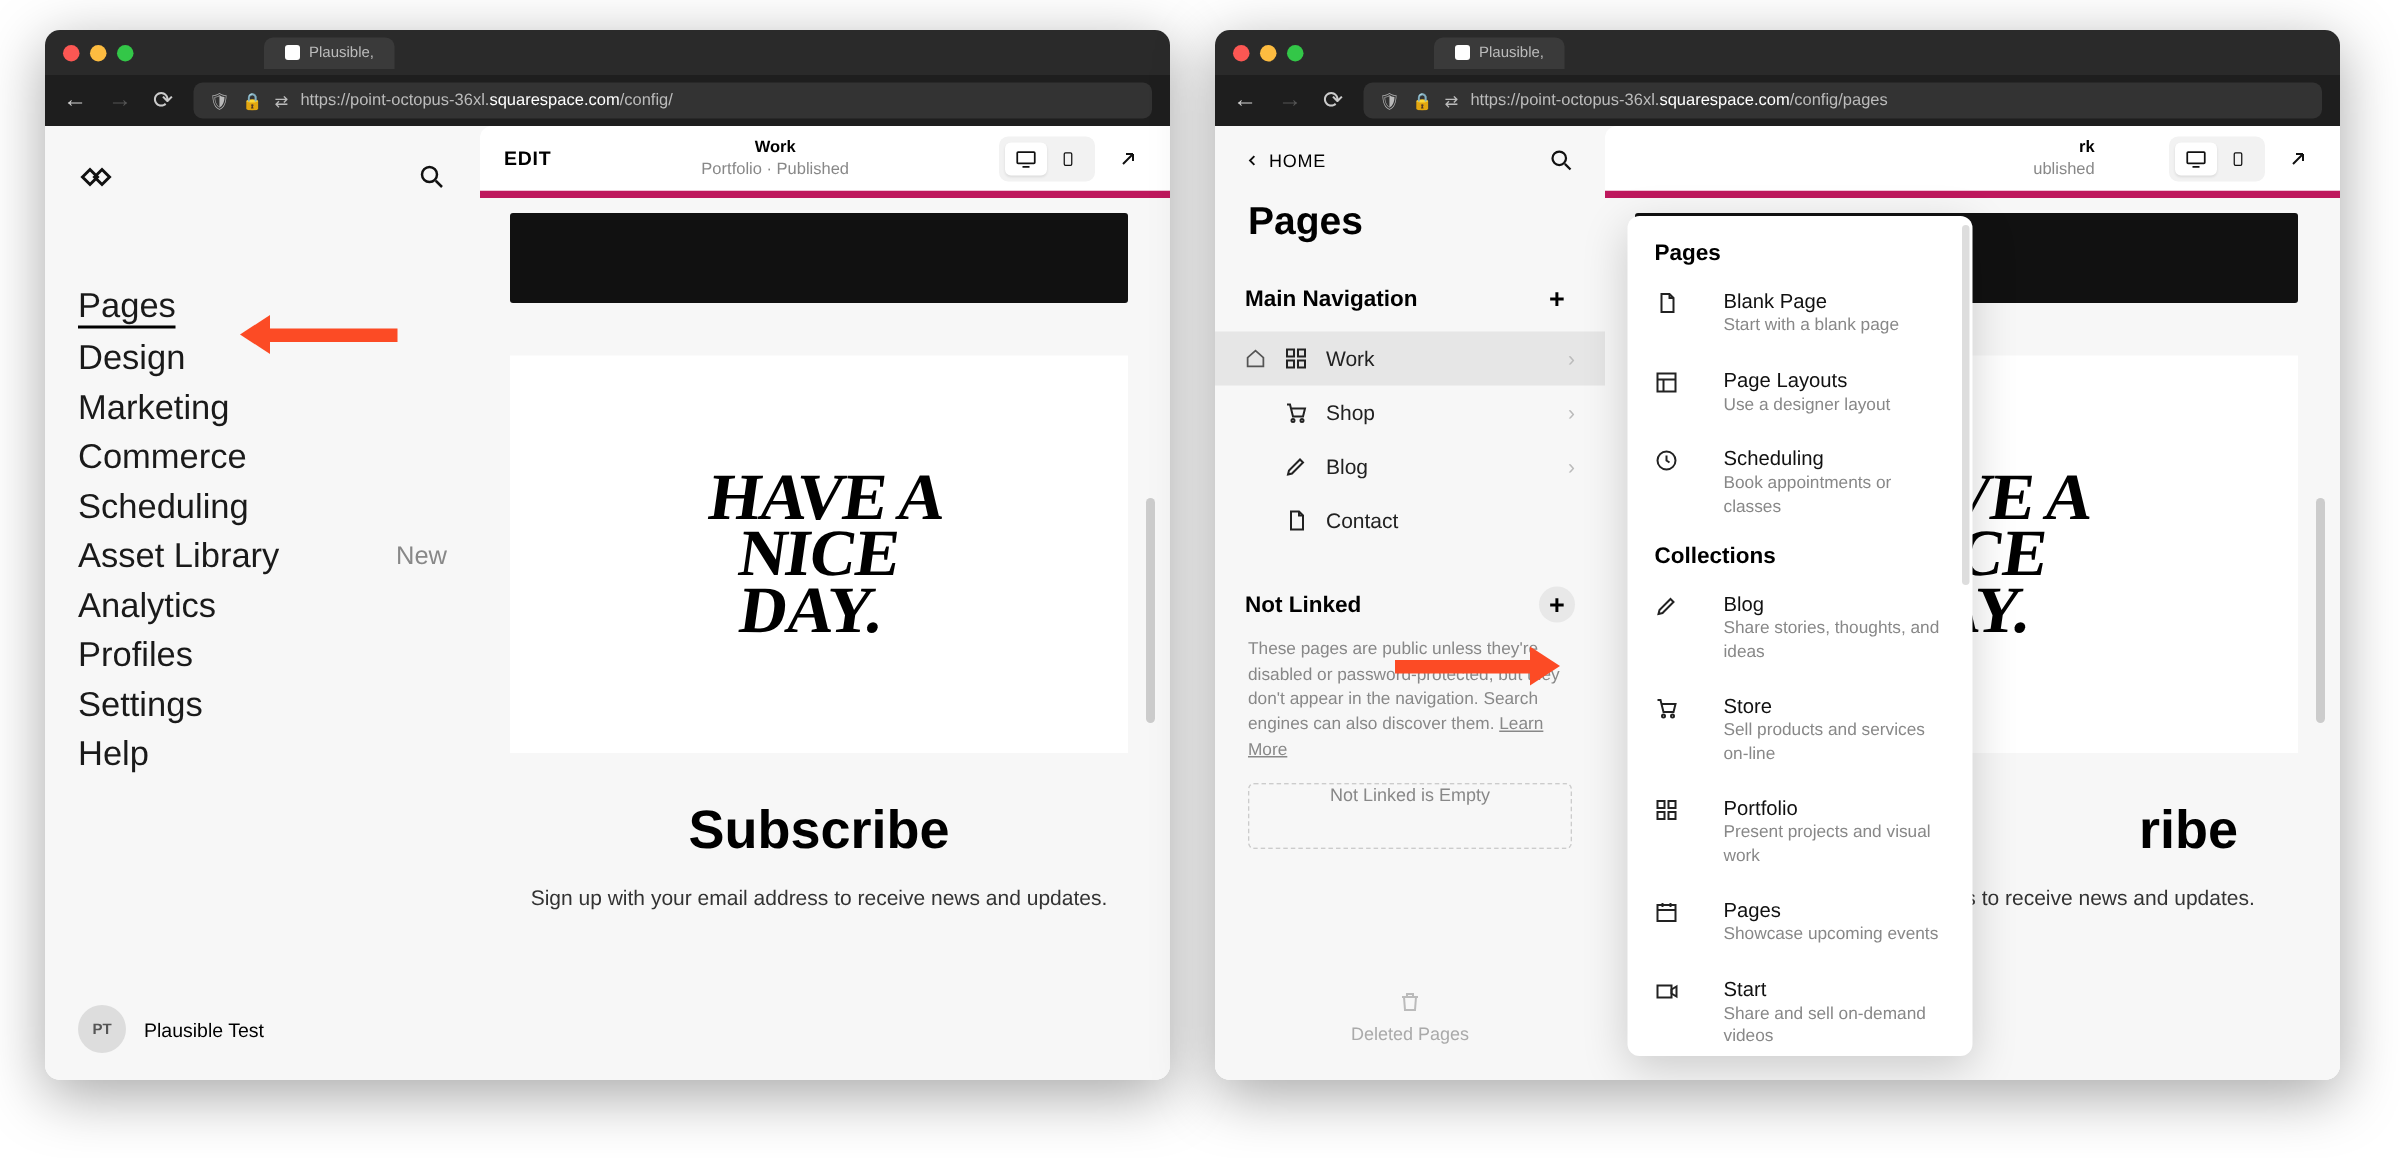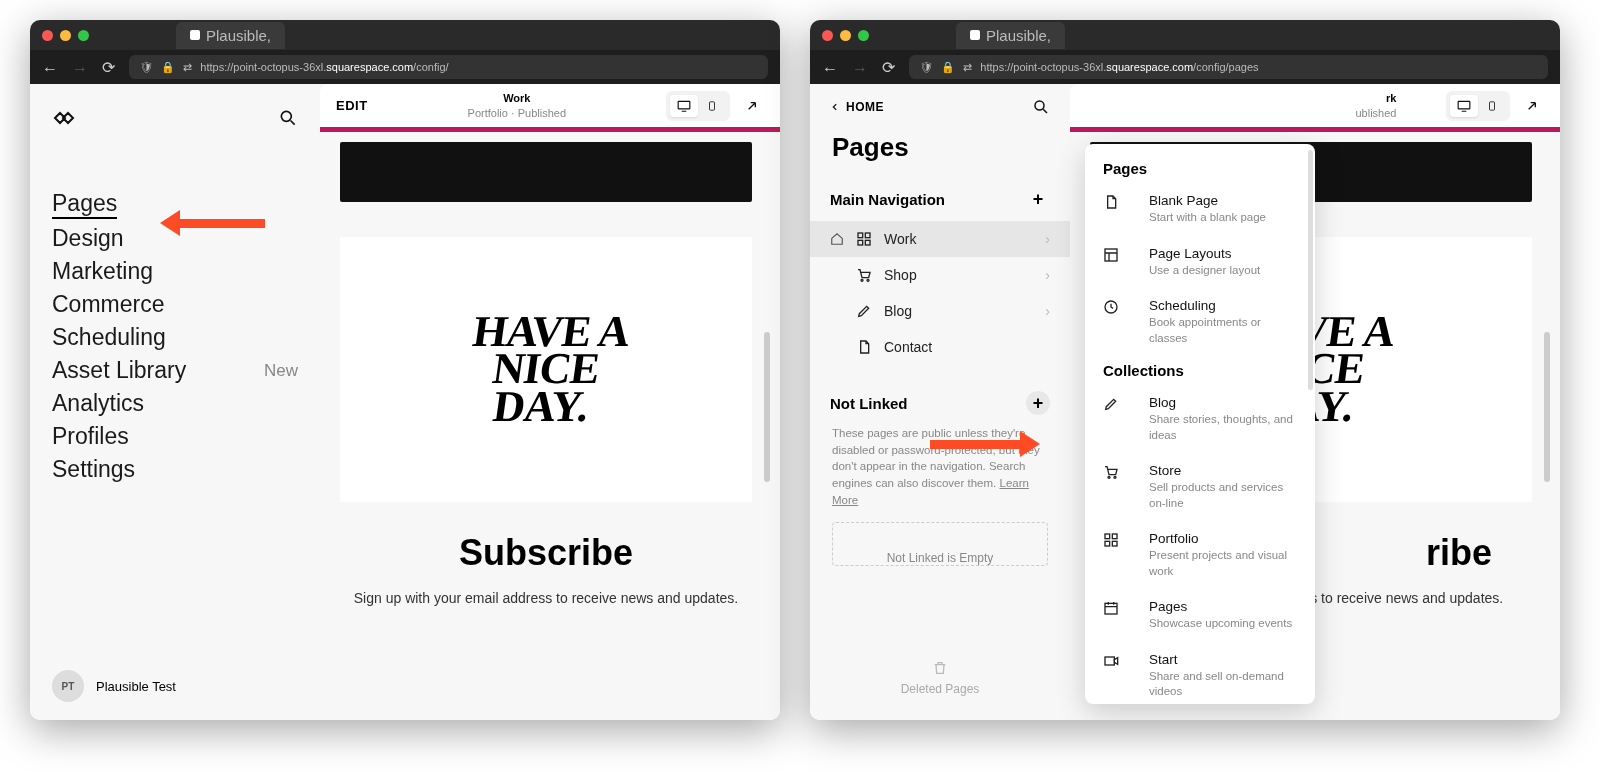--- a/index.html
+++ b/index.html
@@ -1,21 +1,21 @@
 <!DOCTYPE html>
 <html><head>
 <meta charset="utf-8">
 <style>
   :root { --dark:#1a1a1a; --darker:#111; --gray:#6b6b6b; --lightgray:#e6e6e6; --bg:#f7f7f7; --accent:#fc4b25;}
   * { box-sizing: border-box; font-family: -apple-system, BlinkMacSystemFont, "Segoe UI", Helvetica, Arial, sans-serif; }
   body { margin:0; background:#fff; width:1600px; height:772px; display:flex; gap:30px; padding:20px 30px 40px 30px;}
   .window { width:750px; height:700px; border-radius:10px; overflow:hidden; box-shadow:0 10px 40px rgba(0,0,0,.35); display:flex; flex-direction:column; background:#fff; position:relative;}
   .titlebar { height:30px; background:#2a2a2a; display:flex; align-items:center; padding:0 12px; gap:7px;}
   .dot{width:11px;height:11px;border-radius:50%;} .red{background:#fc5753}.yellow{background:#fdbc40}.green{background:#33c748}
-  .tab { margin-left:80px; background:#3a3a3a; color:#bbb; font-size:15px; padding:5px 14px; border-radius:6px 6px 0 0; display:flex; align-items:center; gap:6px;}
+  .tab { margin-left:80px; background:#3a3a3a; color:#bbb; font-size:10px; padding:5px 14px; border-radius:6px 6px 0 0; display:flex; align-items:center; gap:6px;}
   .tab .fav{width:10px;height:10px;background:#fff;border-radius:2px;display:inline-block}
   .toolbar { height:34px; background:#1e1e1e; display:flex; align-items:center; padding:0 12px; gap:14px; color:#ccc;}
   .url { flex:1; background:#333; border-radius:6px; height:24px; display:flex; align-items:center; padding:0 10px; font-size:11px; color:#bbb; gap:8px;}
   .url .bold{color:#fff}
   .content { flex:1; display:flex; background:var(--bg); overflow:hidden;}
 
   
   .side-left { width:290px; padding:22px 22px 10px 22px; display:flex; flex-direction:column;}
   .logo-row{display:flex;justify-content:space-between;align-items:center;margin-bottom:60px}
   .nav-list{display:flex;flex-direction:column;gap:6px;flex:1}
@@ -47,34 +47,34 @@
 
   
   .arrow{position:absolute;display:flex;align-items:center;z-index:50}
   .arrow .shaft{height:9px;background:var(--accent)}
   .arrow .head{width:0;height:0;border-top:13px solid transparent;border-bottom:13px solid transparent}
   .arrow.left .head{border-right:20px solid var(--accent)}
   .arrow.right .head{border-left:20px solid var(--accent)}
 
   
   .side-pages{width:260px;background:var(--bg);padding:14px 0 0 0;display:flex;flex-direction:column;overflow:hidden}
-  .home-row{display:flex;align-items:center;padding:0 20px 16px;font-size:12px;font-weight:700;letter-spacing:.5px;gap:2px;justify-content:space-between}
+  .home-row{display:flex;align-items:center;padding:0 20px 16px;font-size:12px;font-weight:400;letter-spacing:.5px;gap:2px;justify-content:space-between}
   .home-row .left{display:flex;align-items:center;gap:6px}
   .pages-h1{font-size:26px;font-weight:700;padding:0 22px 24px}
   .sect-head{display:flex;justify-content:space-between;align-items:center;padding:0 20px 10px;font-size:15px;font-weight:600}
   .plus-btn{width:24px;height:24px;border-radius:50%;display:flex;align-items:center;justify-content:center;font-size:18px;cursor:pointer}
   .plus-btn.highlighted{background:#e8e8e8}
   .pg-row{display:flex;align-items:center;gap:12px;padding:10px 20px;font-size:14px;color:#222;justify-content:space-between;cursor:pointer}
   .pg-row .l{display:flex;align-items:center;gap:12px}
   .pg-row.selected{background:#e6e6e6}
   .pg-row .homei{width:14px;color:#555}
   .chev{color:#bbb;font-size:14px}
   .not-linked-desc{font-size:11.5px;color:#888;line-height:1.45;padding:0 22px 14px}
   .not-linked-desc a{text-decoration:underline}
-  .empty-box{margin:0 22px;border:1px dashed #ccc;height:44px;display:flex;align-items:flex-end;justify-content:center;font-size:12px;color:#888;border-radius:4px}
+  .empty-box{margin:0 22px;border:1px dashed #ccc;height:44px;display:flex;align-items:flex-start;justify-content:center;font-size:12px;color:#888;border-radius:4px}
   .deleted{margin-top:auto;padding:24px 0;text-align:center;color:#aaa;font-size:12px}
   .deleted svg{display:block;margin:0 auto 6px}
 
   
   .popover{position:absolute;top:60px;left:275px;width:230px;background:#fff;border-radius:8px;box-shadow:0 8px 30px rgba(0,0,0,.18);padding:16px 2px 10px 2px;z-index:40;height:560px;overflow:hidden}
   .pop-scroll{position:absolute;right:2px;top:6px;width:5px;height:240px;background:#ddd;border-radius:3px}
   .pop-h{font-size:15px;font-weight:700;padding:0 16px 6px}
   .pop-item{display:flex;gap:28px;padding:10px 16px;cursor:pointer}
   .pop-item .ico{width:18px;height:18px;flex-shrink:0;margin-top:1px;color:#222}
   .pop-item .txt .t{font-size:13.5px;font-weight:500;color:#111}
@@ -148,20 +148,23 @@
           </div>
           <div class="nav-item">
             <span>Analytics</span>
           </div>
           <div class="nav-item">
             <span>Profiles</span>
           </div>
           <div class="nav-item">
             <span>Settings</span>
           </div>
+          <div class="nav-item">
+            <span>Help</span>
+          </div>
         </div>
       <div class="user-row">
         <div class="avatar">PT</div>
         <span style="font-size:13px;font-weight:400">Plausible Test</span>
       </div>
     </div>
 
     <div class="arrow left" style="top:190px;left:130px;">
       <div class="head"></div>
         <div class="shaft" style="width:85px"></div>

